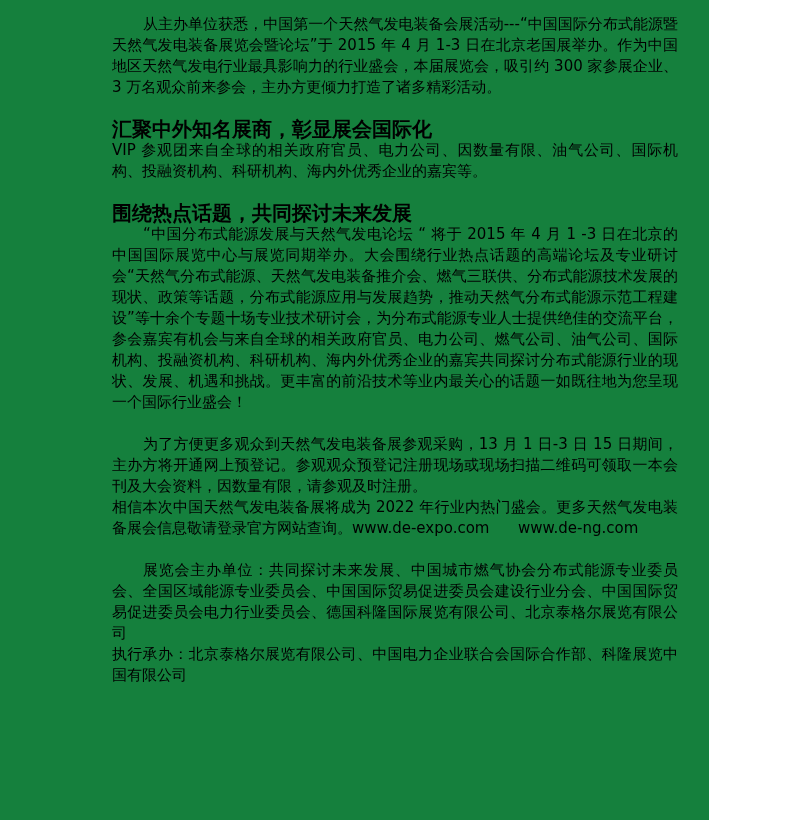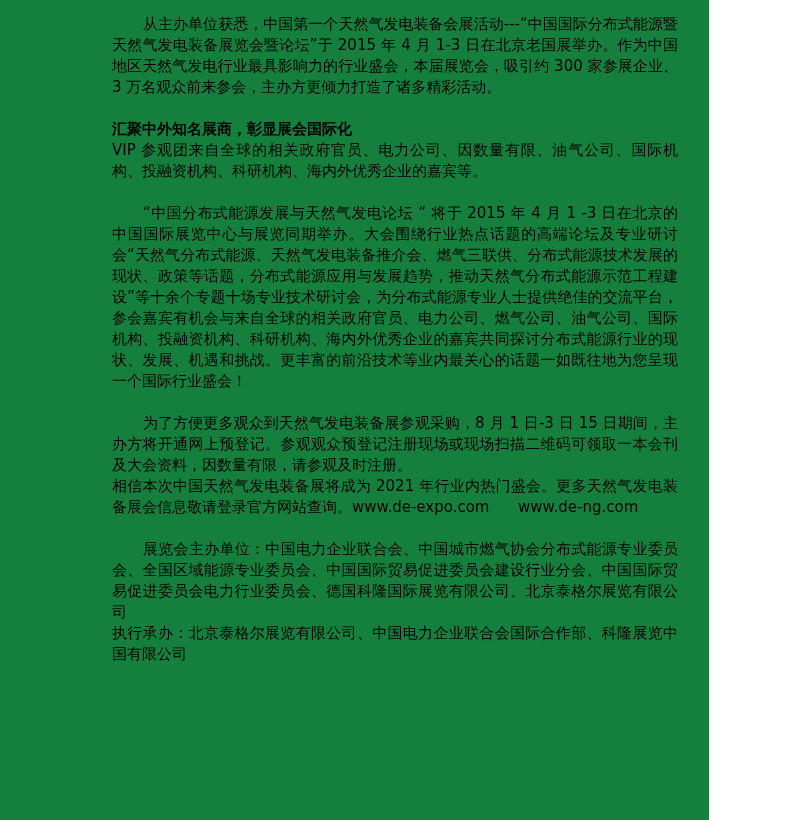--- a/index.html
+++ b/index.html
@@ -28,40 +28,41 @@
     .para {
       margin: 0;
       white-space: pre-wrap;
       word-break: break-all;
     }
     .para.indent {
       text-indent: 31px;
     }
     .doc-heading {
       margin: 0;
-      font-size: 15px;
+      font-size: 20px;
       font-weight: bold;
       line-height: 21px;
       white-space: pre-wrap;
     }
     .spacer {
       height: 21px;
     }
   </style>
 </head>
 <body>
 
 <div class="page">
   <div class="content" id="doc-content">
       <p class="para indent">从主办单位获悉，中国第一个天然气发电装备会展活动---“中国国际分布式能源暨天然气发电装备展览会暨论坛”于 2015 年 4 月 1-3 日在北京老国展举办。作为中国地区天然气发电行业最具影响力的行业盛会，本届展览会，吸引约 300 家参展企业、3 万名观众前来参会，主办方更倾力打造了诸多精彩活动。</p>
       <div class="spacer"></div>
       <div class="doc-heading">汇聚中外知名展商，彰显展会国际化</div>
       <p class="para">VIP 参观团来自全球的相关政府官员、电力公司、因数量有限、油气公司、国际机构、投融资机构、科研机构、海内外优秀企业的嘉宾等。</p>
       <div class="spacer"></div>
+      <div class="doc-heading">围绕热点话题，共同探讨未来发展</div>
       <p class="para indent">“中国分布式能源发展与天然气发电论坛 “ 将于 2015 年 4 月 1 -3 日在北京的中国国际展览中心与展览同期举办。大会围绕行业热点话题的高端论坛及专业研讨会“天然气分布式能源、天然气发电装备推介会、燃气三联供、分布式能源技术发展的现状、政策等话题，分布式能源应用与发展趋势，推动天然气分布式能源示范工程建设”等十余个专题十场专业技术研讨会，为分布式能源专业人士提供绝佳的交流平台，参会嘉宾有机会与来自全球的相关政府官员、电力公司、燃气公司、油气公司、国际机构、投融资机构、科研机构、海内外优秀企业的嘉宾共同探讨分布式能源行业的现状、发展、机遇和挑战。更丰富的前沿技术等业内最关心的话题一如既往地为您呈现一个国际行业盛会！</p>
       <div class="spacer"></div>
-      <p class="para indent">为了方便更多观众到天然气发电装备展参观采购，8 月 1 日-3 日 15 日期间，主办方将开通网上预登记。参观观众预登记注册现场或现场扫描二维码可领取一本会刊及大会资料，因数量有限，请参观及时注册。</p>
-      <p class="para">相信本次中国天然气发电装备展将成为 2021 年行业内热门盛会。更多天然气发电装备展会信息敬请登录官方网站查询。www.de-expo.com      www.de-ng.com</p>
+      <p class="para indent">为了方便更多观众到天然气发电装备展参观采购，13 月 1 日-3 日 15 日期间，主办方将开通网上预登记。参观观众预登记注册现场或现场扫描二维码可领取一本会刊及大会资料，因数量有限，请参观及时注册。</p>
+      <p class="para">相信本次中国天然气发电装备展将成为 2022 年行业内热门盛会。更多天然气发电装备展会信息敬请登录官方网站查询。www.de-expo.com      www.de-ng.com</p>
       <div class="spacer"></div>
-      <p class="para indent">展览会主办单位：中国电力企业联合会、中国城市燃气协会分布式能源专业委员会、全国区域能源专业委员会、中国国际贸易促进委员会建设行业分会、中国国际贸易促进委员会电力行业委员会、德国科隆国际展览有限公司、北京泰格尔展览有限公司</p>
+      <p class="para indent">展览会主办单位：共同探讨未来发展、中国城市燃气协会分布式能源专业委员会、全国区域能源专业委员会、中国国际贸易促进委员会建设行业分会、中国国际贸易促进委员会电力行业委员会、德国科隆国际展览有限公司、北京泰格尔展览有限公司</p>
       <p class="para">执行承办：北京泰格尔展览有限公司、中国电力企业联合会国际合作部、科隆展览中国有限公司</p>
     </div>
 </div>
 
 </body></html>

